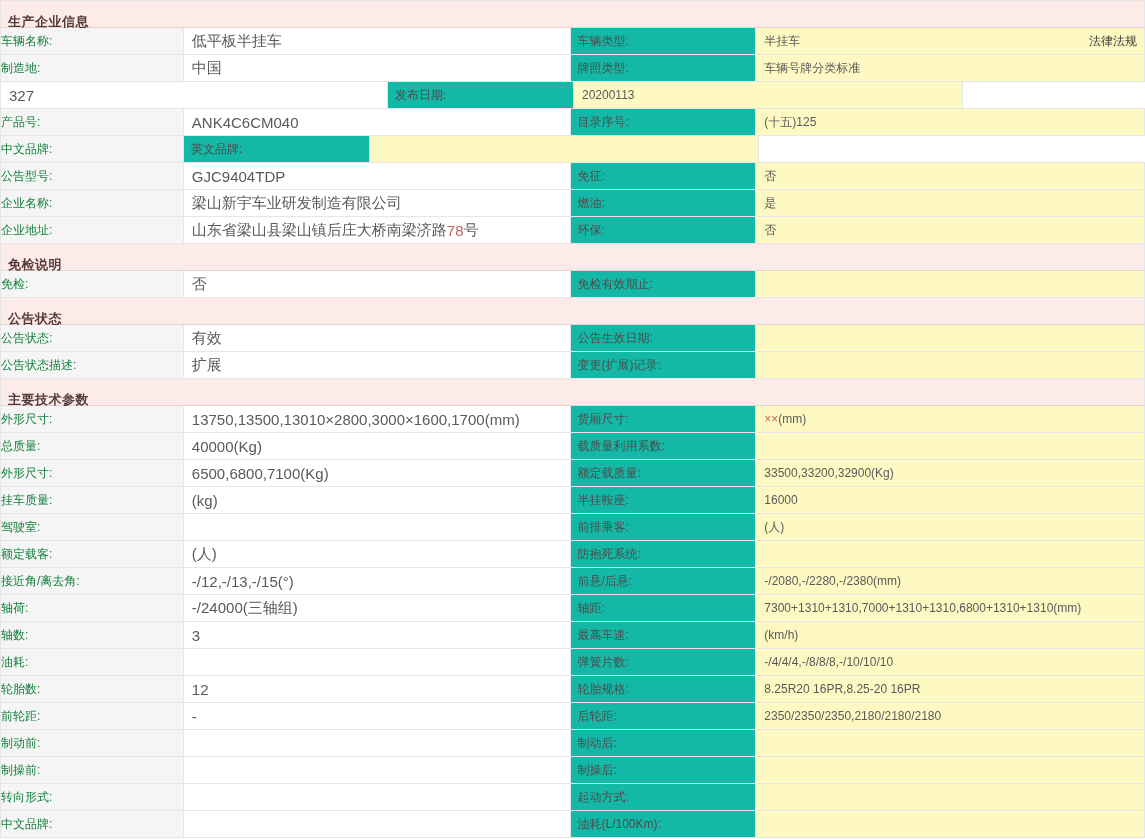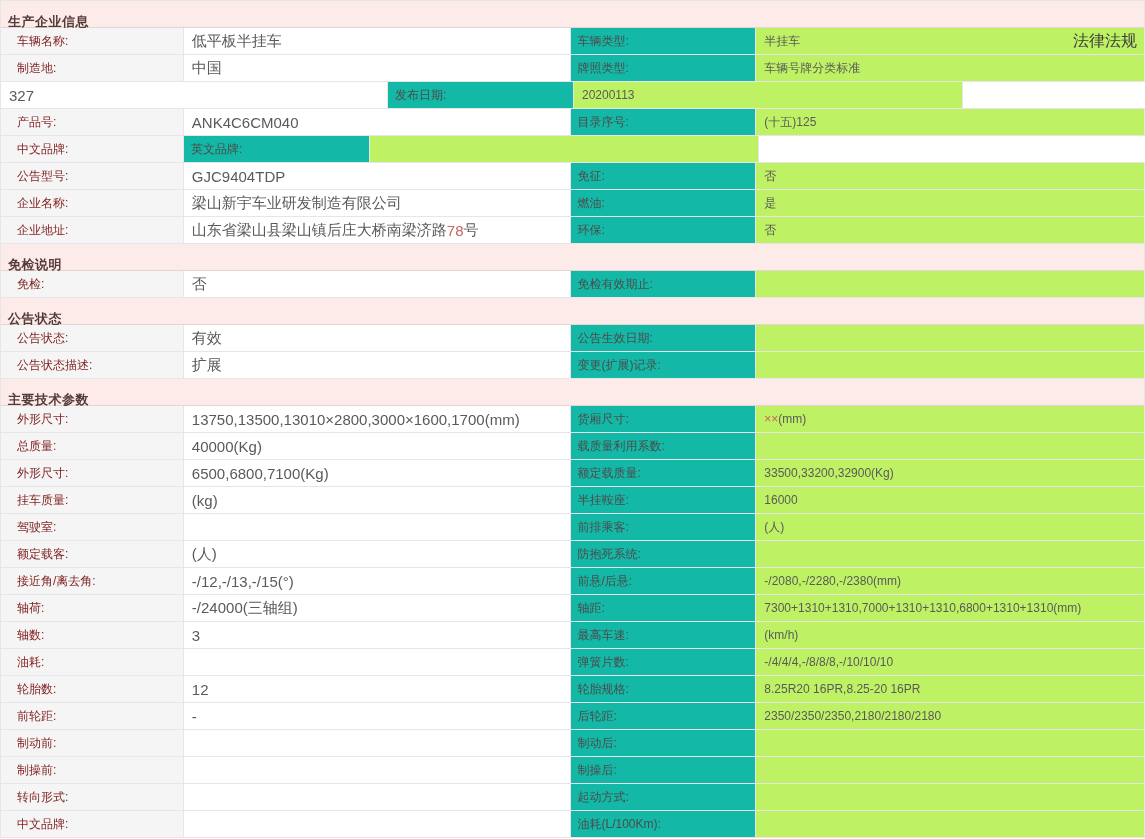--- a/index.html
+++ b/index.html
@@ -22,26 +22,26 @@
     font-size:13px;font-weight:bold;color:#553a3a;letter-spacing:.5px;margin-top:15px;
   }
   .row{display:flex;height:26px;border-bottom:1px solid #e6e6e6;}
   .cell{
     box-sizing:border-box;
     display:flex;align-items:center;
     height:26px;
     border-right:1px solid #e6e6e6;
     overflow:hidden;white-space:nowrap;
   }
-  .cl{width:183px;background:#f5f5f5;padding-left:16px;font-size:12px;color:#7f1d1d;}
+  .cl{width:183px;background:#f5f5f5;padding-left:0;font-size:12px;color:#15803d;}
   .cv{width:387px;background:#ffffff;padding-left:8px;font-size:15px;color:#5a5a5a;}
   .crl{width:186px;background:#14b8a6;padding-left:7px;font-size:12px;color:#4c4c4c;}
-  .crv{width:389px;background:#bef264;padding-left:8px;font-size:12px;color:#5a5a5a;text-align:right;}
+  .crv{width:389px;background:#fef9c3;padding-left:8px;font-size:12px;color:#5a5a5a;text-align:right;}
   .hl{color:#c5635e;}
-  .link-right{margin-left:auto;padding-right:7px;color:#3c3c3c;cursor:pointer;font-size:16px;}
+  .link-right{margin-left:auto;padding-right:7px;color:#3c3c3c;cursor:pointer;font-size:12px;}
 </style>
 </head>
 <body>
 
 <div class="tbl">
     <div class="sec-header">
       <span>生产企业信息</span>
     </div>
     <div class="row">
       <div class="cell cl">

